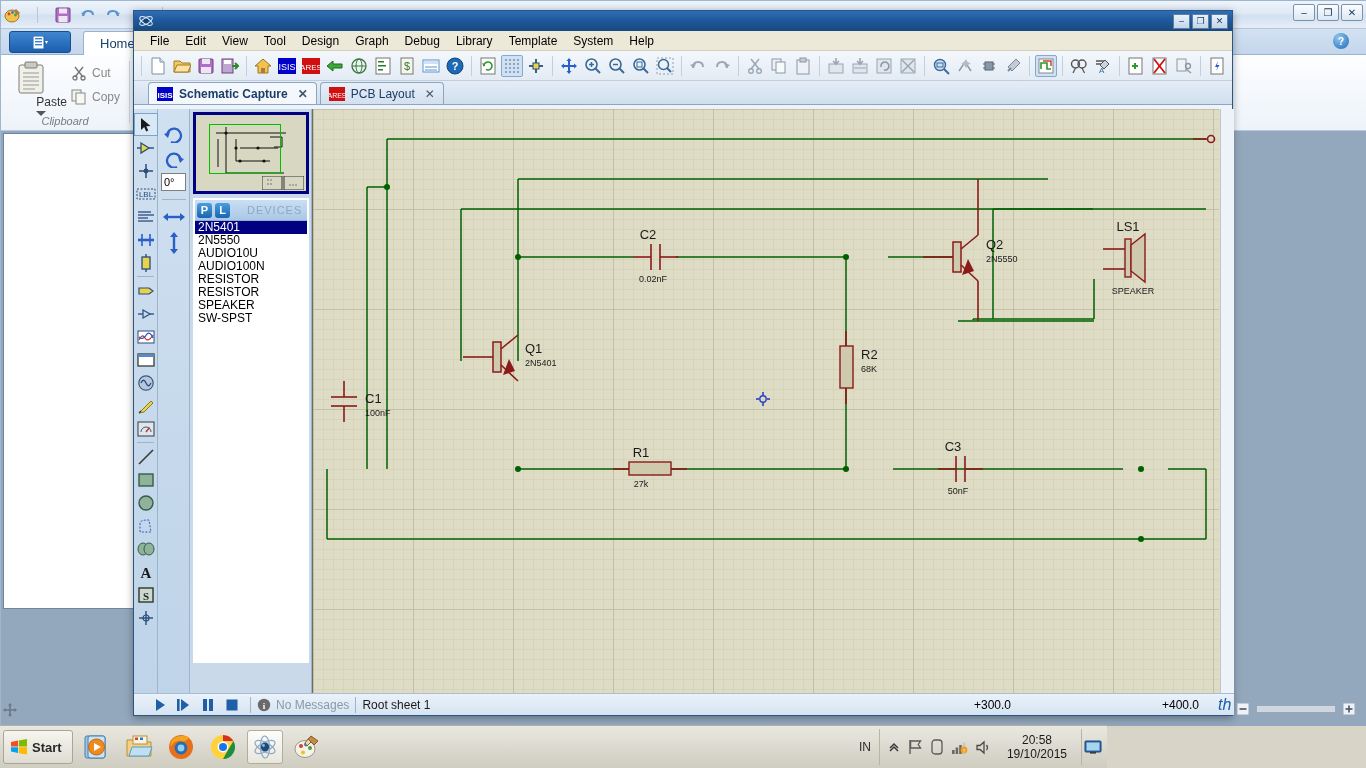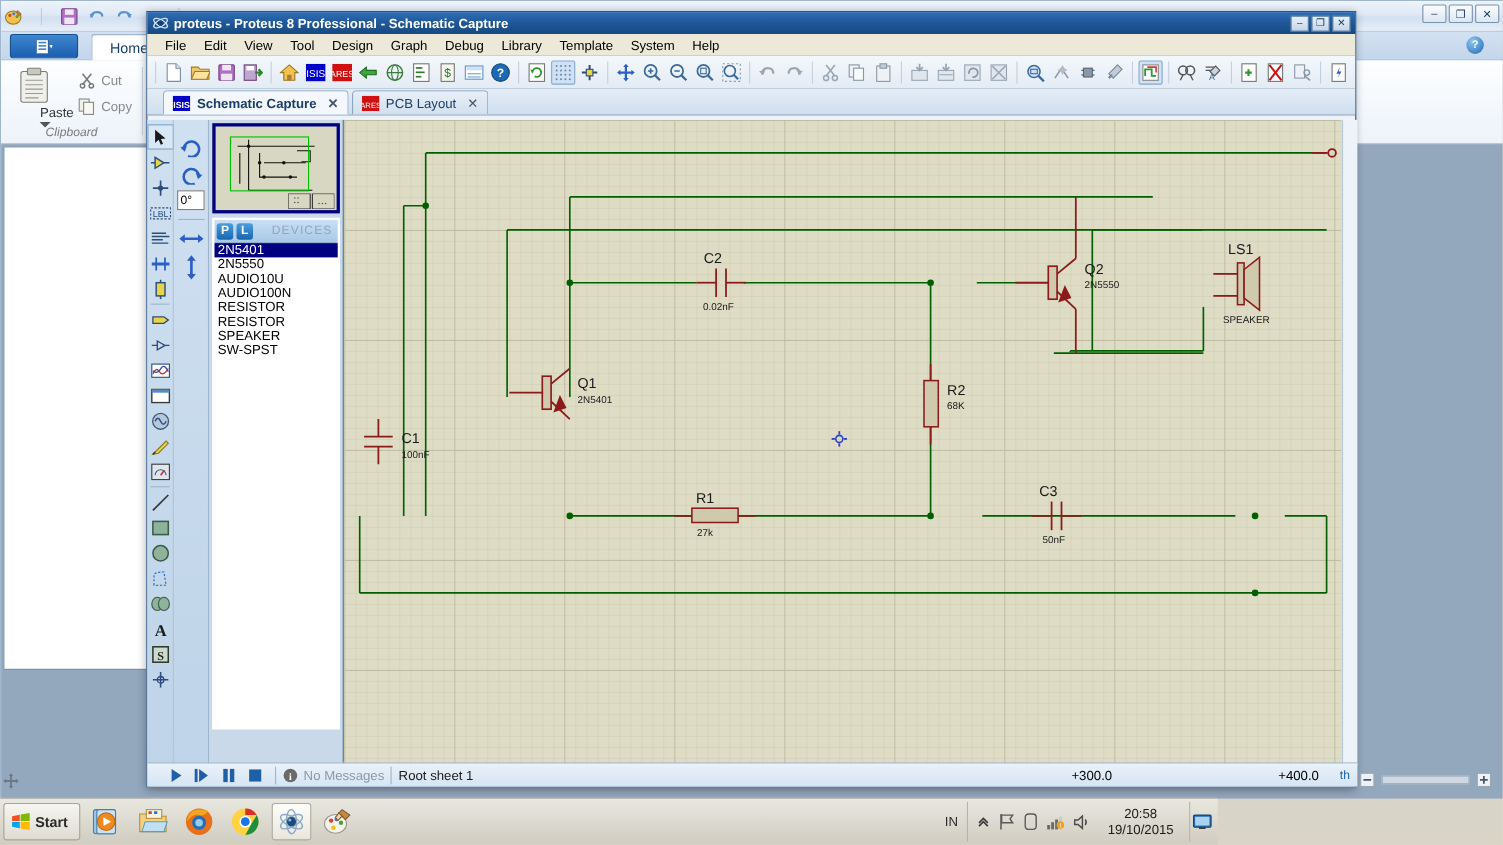--- a/index.html
+++ b/index.html
@@ -185,21 +185,21 @@
     position:absolute; left:0; bottom:0; width:1100px; height:22px;
     background:linear-gradient(to bottom,#eaf2fa,#d6e4f2);
     border-top:1px solid #a9bdd2; display:flex; align-items:center;
   }
   .sb-btn { width:24px;height:20px; display:flex;align-items:center;justify-content:center; }
   .sb-sep { width:1px;height:16px;background:#9fb4c9; margin:0 6px; }
   #sb-msg { color:#8a9aa8; font-size:12px; display:flex; align-items:center; gap:5px;}
   #sb-sheet { color:#1a1a1a; font-size:12px; }
   #sb-x { position:absolute; left:840px; font-size:12px; color:#000;}
   #sb-y { position:absolute; left:1028px; font-size:12px; color:#000;}
-  #sb-units { position:absolute; left:1084px; font-size:11px; color:#1a5fa8;}
+  #sb-units { position:absolute; left:1084px; font-size:16px; color:#1a5fa8;font-style:italic;}
 
   
   #taskbar {
     position:absolute; left:0; bottom:0; width:1107px; height:43px;
     background:linear-gradient(to bottom,#e9e8e0 0%, #dcdad0 50%, #cfccc0 100%);
     border-top:1px solid #b3b0a4;
     display:flex; align-items:center;
   }
   #start-btn {
     margin-left:3px; height:34px; padding:0 10px 0 6px;
@@ -350,21 +350,20 @@
 <div id="proteus">
 
   <div id="pr-titlebar">
     <span id="pr-appicon">
       <svg width="16" height="16" viewBox="0 0 16 16">
           <ellipse cx="8" cy="8" rx="7" ry="3" fill="none" stroke="#cfe2f5" stroke-width="1.2" transform="rotate(30 8 8)"></ellipse>
           <ellipse cx="8" cy="8" rx="7" ry="3" fill="none" stroke="#cfe2f5" stroke-width="1.2" transform="rotate(-30 8 8)"></ellipse>
           <circle cx="8" cy="8" r="2.4" fill="#1a3f6e"></circle>
         </svg>
     </span>
-    <span>proteus - Proteus 8 Professional - Schematic Capture</span>
     <span id="pr-wincontrols">
       <span class="pr-wc">–</span>
       <span class="pr-wc">❐</span>
       <span class="pr-wc">✕</span>
     </span>
   </div>
 
   <div id="pr-menubar">
     <span class="menu-item">File</span>
     <span class="menu-item">Edit</span>

